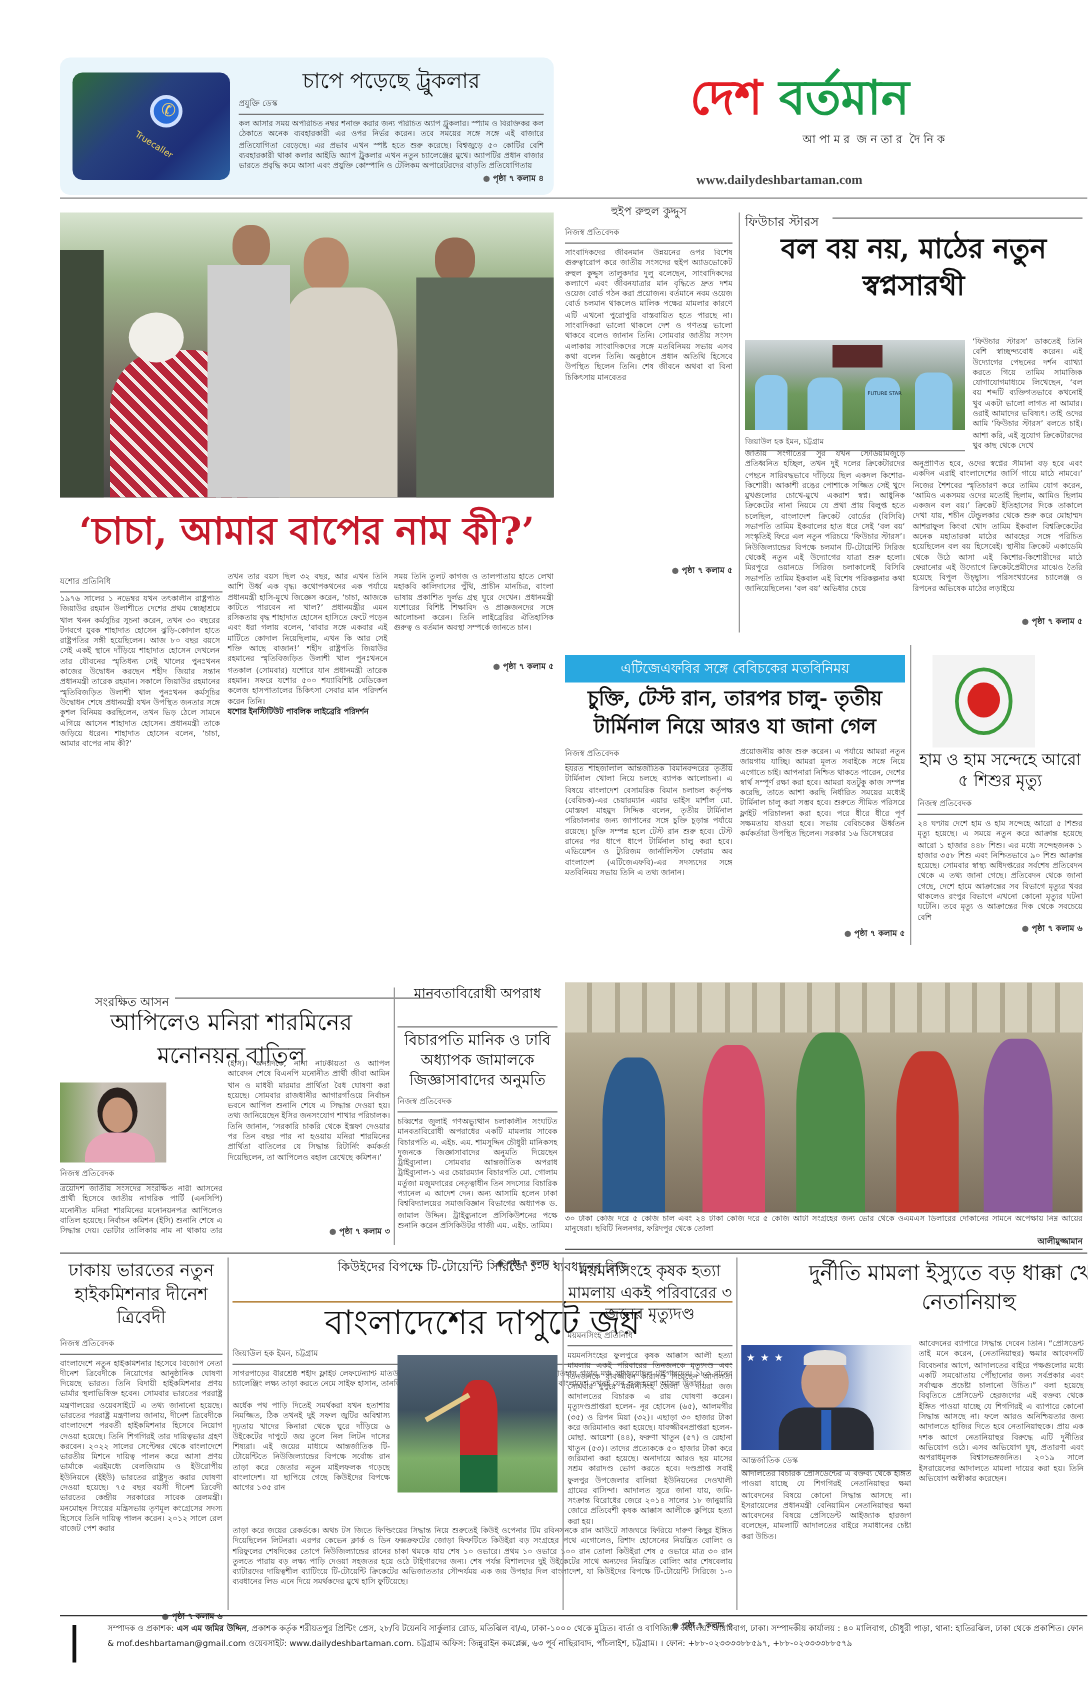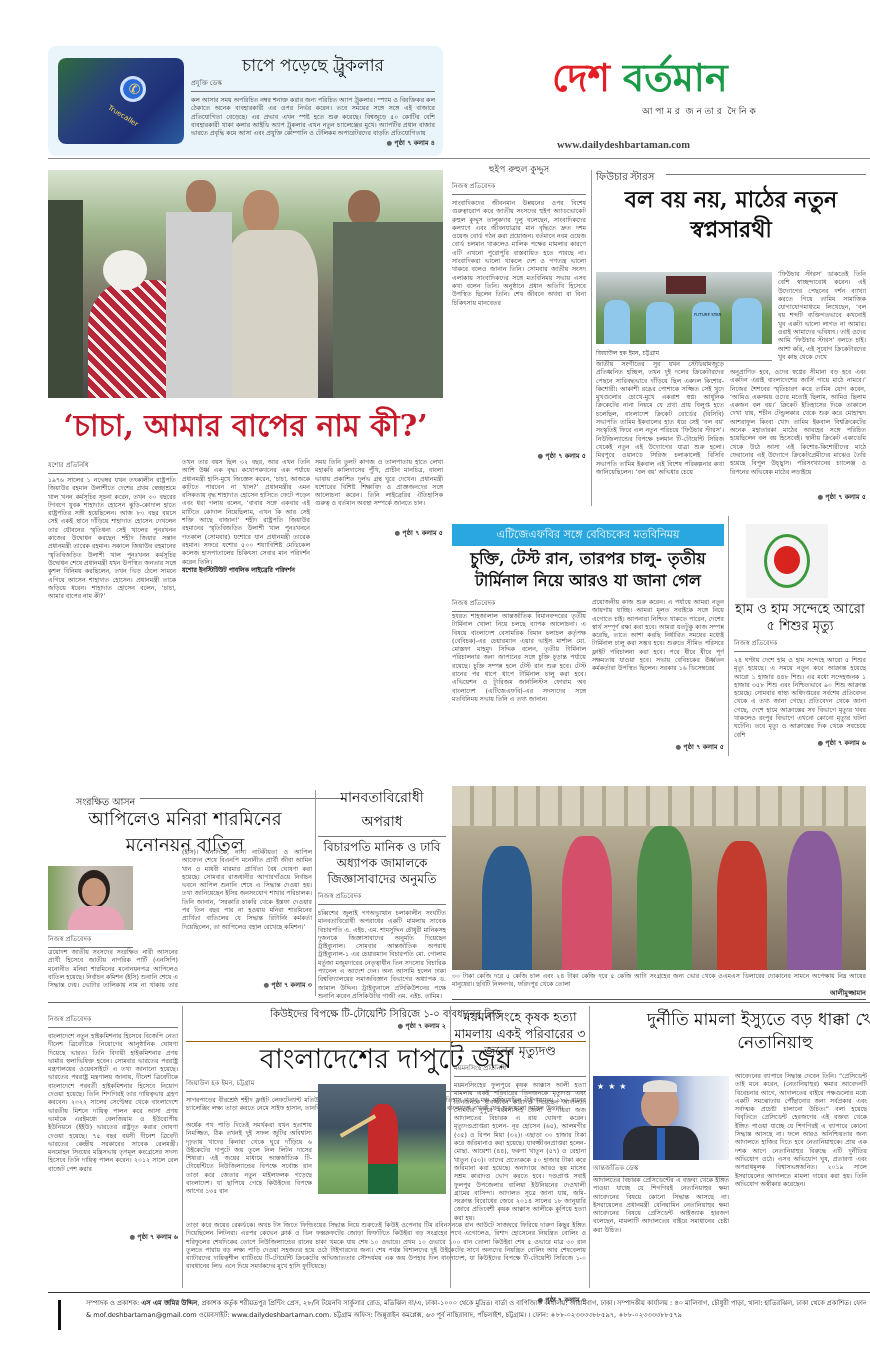--- a/index.html
+++ b/index.html
@@ -67,21 +67,21 @@
 </div>
 
 <div class="abs" style="left:452px;top:162px;width:134px;height:348px;">
   <div class="hl" style="font-size:9px;color:#333;">হুইপ রুহুল কুদ্দুস</div>
   <div class="byline" style="margin-top:4px;">নিজস্ব প্রতিবেদক</div>
   <p class="txt" style="height:252px;overflow:hidden;">সাংবাদিকদের জীবনমান উন্নয়নের ওপর বিশেষ গুরুত্বারোপ করে জাতীয় সংসদের হুইপ অ্যাডভোকেট রুহুল কুদ্দুস তালুকদার দুলু বলেছেন, সাংবাদিকদের কল্যাণে এবং জীবনযাত্রার মান বৃদ্ধিতে দ্রুত দশম ওয়েজ বোর্ড গঠন করা প্রয়োজন। বর্তমানে নবম ওয়েজ বোর্ড চলমান থাকলেও মালিক পক্ষের মামলার কারণে এটি এখনো পুরোপুরি বাস্তবায়িত হতে পারছে না। সাংবাদিকরা ভালো থাকলে দেশ ও গণতন্ত্র ভালো থাকবে বলেও জানান তিনি। সোমবার জাতীয় সংসদ এলাকায় সাংবাদিকদের সঙ্গে মতবিনিময় সভায় এসব কথা বলেন তিনি। অনুষ্ঠানে প্রধান অতিথি হিসেবে উপস্থিত ছিলেন তিনি। শেষ জীবনে অথবা বা বিনা চিকিৎসায় মানবেতর</p>
   <div class="jump">পৃষ্ঠা ৭ কলাম ৫</div>
 </div>
 <div class="vrule" style="left:591px;top:170px;height:336px;"></div>
 
-<div class="abs" style="left:596px;top:166px;width:270px;height:14px;font-family:Liberation Serif, serif;">
+<div class="abs" style="left:596px;top:166px;width:270px;height:14px;">
   <span style="font-size:10px;color:#222;background:#fff;padding-right:4px;position:relative;z-index:1;">ফিউচার স্টারস</span>
   <div style="position:absolute;left:70px;right:0;top:8px;height:1px;background:#777;"></div>
 </div>
 <h2 class="hl abs" style="left:596px;top:184px;width:270px;font-size:22px;line-height:30px;font-weight:bold;">বল বয় নয়, মাঠের নতুন স্বপ্নসারথী</h2>
 <div class="photo" style="left:596px;top:272px;width:176px;height:72px;background:linear-gradient(180deg,#cfd6d8 0%,#9aa9a0 35%,#6f9a5e 60%,#5e8a4e 100%);">
   <div style="position:absolute;left:70px;top:4px;width:40px;height:18px;background:#5b2a2a;"></div>
   <div style="position:absolute;left:8px;top:28px;width:26px;height:44px;border-radius:10px 10px 0 0;background:#8fc8ea;"></div>
   <div style="position:absolute;left:50px;top:30px;width:28px;height:42px;border-radius:10px 10px 0 0;background:#8fc8ea;"></div>
   <div style="position:absolute;left:96px;top:30px;width:28px;height:42px;border-radius:10px 10px 0 0;background:#8fc8ea;"></div>
   <div style="position:absolute;left:136px;top:26px;width:30px;height:46px;border-radius:10px 10px 0 0;background:#8fc8ea;"></div>
@@ -130,21 +130,21 @@
 </div>
 <div class="byline abs" style="left:48px;top:934px;width:85px;">নিজস্ব প্রতিবেদক</div>
 <p class="txt abs" style="left:48px;top:948px;width:130px;height:40px;overflow:hidden;">ত্রয়োদশ জাতীয় সংসদের সংরক্ষিত নারী আসনের প্রার্থী হিসেবে জাতীয় নাগরিক পার্টি (এনসিপি) মনোনীত মনিরা শারমিনের মনোনয়নপত্র আপিলেও বাতিল হয়েছে। নির্বাচন কমিশন (ইসি) শুনানি শেষে এ সিদ্ধান্ত দেয়। ভোটার তালিকায় নাম না থাকায় তার মনোনয়ন বাতিল করা হয়েছিল বলে জানা গেছে। পরে তিনি আপিল করেন।</p>
 <div class="abs" style="left:182px;top:848px;width:130px;height:144px;">
   <p class="txt" style="height:132px;overflow:hidden;">(ইসি)। অন্যদিকে, নানা নাটকীয়তা ও আপিল আবেদন শেষে বিএনপি মনোনীত প্রার্থী জীবা আমিন খান ও মাধবী মারমার প্রার্থিতা বৈধ ঘোষণা করা হয়েছে। সোমবার রাজধানীর আগারগাঁওয়ে নির্বাচন ভবনে আপিল শুনানি শেষে এ সিদ্ধান্ত দেওয়া হয়। তথ্য জানিয়েছেন ইসির জনসংযোগ শাখার পরিচালক। তিনি জানান, ‘সরকারি চাকরি থেকে ইস্তফা দেওয়ার পর তিন বছর পার না হওয়ায় মনিরা শারমিনের প্রার্থিতা বাতিলের যে সিদ্ধান্ত রিটার্নিং কর্মকর্তা দিয়েছিলেন, তা আপিলেও বহাল রেখেছে কমিশন।’</p>
   <div class="jump">পৃষ্ঠা ৭ কলাম ৩</div>
 </div>
 <div class="vrule" style="left:315px;top:790px;height:206px;"></div>
 
 <div class="abs" style="left:318px;top:786px;width:128px;height:208px;">
-  <div class="hl" style="font-size:14px;border-bottom:1px solid #777;padding-bottom:2px;">মানবতাবিরোধী অপরাধ</div>
+  <div class="hl" style="font-size:11px;border-bottom:1px solid #777;padding-bottom:16px;">মানবতাবিরোধী অপরাধ</div>
   <h2 class="hl" style="font-size:12px;line-height:16px;margin-top:2px;">বিচারপতি মানিক ও ঢাবি অধ্যাপক জামালকে জিজ্ঞাসাবাদের অনুমতি</h2>
   <div class="byline" style="margin-top:4px;">নিজস্ব প্রতিবেদক</div>
   <p class="txt" style="height:112px;overflow:hidden;">চব্বিশের জুলাই গণঅভ্যুত্থান চলাকালীন সংঘটিত মানবতাবিরোধী অপরাধের একটি মামলায় সাবেক বিচারপতি এ. এইচ. এম. শামসুদ্দিন চৌধুরী মানিকসহ দুজনকে জিজ্ঞাসাবাদের অনুমতি দিয়েছেন ট্রাইব্যুনাল। সোমবার আন্তর্জাতিক অপরাধ ট্রাইব্যুনাল-১ এর চেয়ারম্যান বিচারপতি মো. গোলাম মর্তুজা মজুমদারের নেতৃত্বাধীন তিন সদস্যের বিচারিক প্যানেল এ আদেশ দেন। অন্য আসামি হলেন ঢাকা বিশ্ববিদ্যালয়ের সমাজবিজ্ঞান বিভাগের অধ্যাপক ড. জামাল উদ্দিন। ট্রাইব্যুনালে প্রসিকিউশনের পক্ষে শুনানি করেন প্রসিকিউটর গাজী এম. এইচ. তামিম।</p>
   <div class="jump">পৃষ্ঠা ৭ কলাম ২</div>
 </div>
 
 <div class="photo" style="left:452px;top:786px;width:414px;height:184px;background:linear-gradient(180deg,#c9c1a9 0%,#a99f86 40%,#7c6f5e 100%);">
   <div style="position:absolute;left:0;top:0;width:414px;height:40px;background:repeating-linear-gradient(90deg,#d6d0bc 0 18px,#b2aa92 18px 22px);"></div>
   <div style="position:absolute;left:30px;top:60px;width:50px;height:124px;border-radius:40% 40% 0 0;background:#2d5b8c;"></div>
   <div style="position:absolute;left:110px;top:50px;width:50px;height:134px;border-radius:40% 40% 0 0;background:#d44f6a;"></div>
@@ -152,20 +152,21 @@
   <div style="position:absolute;left:265px;top:55px;width:50px;height:129px;border-radius:40% 40% 0 0;background:#c33a2f;"></div>
   <div style="position:absolute;left:335px;top:45px;width:55px;height:139px;border-radius:40% 40% 0 0;background:#8b5c9b;"></div>
 </div>
 <div class="abs" style="left:452px;top:972px;width:414px;height:28px;border-bottom:1px solid #555;">
   <p class="txt" style="height:16px;overflow:hidden;">৩০ টাকা কেজি দরে ৫ কেজি চাল এবং ২৪ টাকা কেজি দরে ৫ কেজি আটা সংগ্রহের জন্য ভোর থেকে ওএমএস ডিলারের দোকানের সামনে অপেক্ষায় নিম্ন আয়ের মানুষেরা। ছবিটি নিলনগর, ফরিদপুর থেকে তোলা</p>
   <div style="text-align:right;font-size:6.5px;font-weight:bold;">আলীমুজ্জামান</div>
 </div>
 <div class="hrule" style="left:48px;top:1002px;width:822px;background:#666;"></div>
 
 <div class="abs" style="left:48px;top:1008px;width:130px;height:280px;">
+  <h2 class="hl" style="font-size:14px;line-height:18.5px;">ঢাকায় ভারতের নতুন হাইকমিশনার দীনেশ ত্রিবেদী</h2>
   <div class="byline" style="margin-top:6px;">নিজস্ব প্রতিবেদক</div>
   <p class="txt" style="height:200px;overflow:hidden;">বাংলাদেশে নতুন হাইকমিশনার হিসেবে বিজেপি নেতা দীনেশ ত্রিবেদীকে নিয়োগের আনুষ্ঠানিক ঘোষণা দিয়েছে ভারত। তিনি বিদায়ী হাইকমিশনার প্রণয় ভার্মার স্থলাভিষিক্ত হবেন। সোমবার ভারতের পররাষ্ট্র মন্ত্রণালয়ের ওয়েবসাইটে এ তথ্য জানানো হয়েছে। ভারতের পররাষ্ট্র মন্ত্রণালয় জানায়, দীনেশ ত্রিবেদীকে বাংলাদেশে পরবর্তী হাইকমিশনার হিসেবে নিয়োগ দেওয়া হয়েছে। তিনি শিগগিরই তার দায়িত্বভার গ্রহণ করবেন। ২০২২ সালের সেপ্টেম্বর থেকে বাংলাদেশে ভারতীয় মিশনে দায়িত্ব পালন করে আসা প্রণয় ভার্মাকে এরইমধ্যে বেলজিয়াম ও ইউরোপীয় ইউনিয়নে (ইইউ) ভারতের রাষ্ট্রদূত করার ঘোষণা দেওয়া হয়েছে। ৭৫ বছর বয়সী দীনেশ ত্রিবেদী ভারতের কেন্দ্রীয় সরকারের সাবেক রেলমন্ত্রী। মনমোহন সিংয়ের মন্ত্রিসভায় তৃণমূল কংগ্রেসের সদস্য হিসেবে তিনি দায়িত্ব পালন করেন। ২০১২ সালে রেল বাজেট পেশ করার</p>
   <div class="jump">পৃষ্ঠা ৭ কলাম ৬</div>
 </div>
 <div class="vrule" style="left:182px;top:1006px;height:282px;"></div>
 
 <div class="abs" style="left:186px;top:1006px;width:400px;height:282px;">
   <div class="hl" style="font-size:10px;border-bottom:1px solid #a16207;padding-bottom:18px;">কিউইদের বিপক্ষে টি-টোয়েন্টি সিরিজে ১-০ ব্যবধানের লিড</div>
   <h2 class="hl" style="font-size:27px;line-height:34px;">বাংলাদেশের দাপুটে জয়</h2>
   <div class="byline" style="margin-top:2px;">জিয়াউল হক ইমন, চট্টগ্রাম</div>

